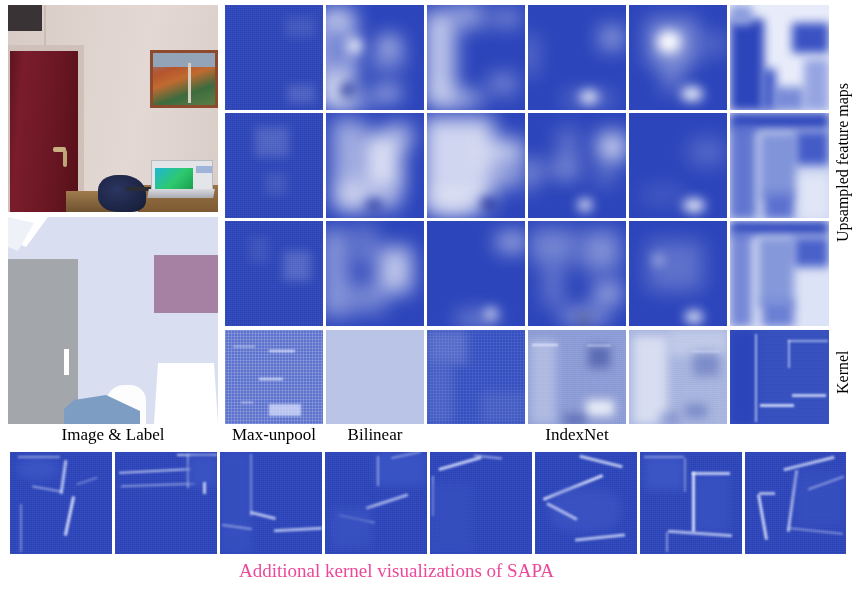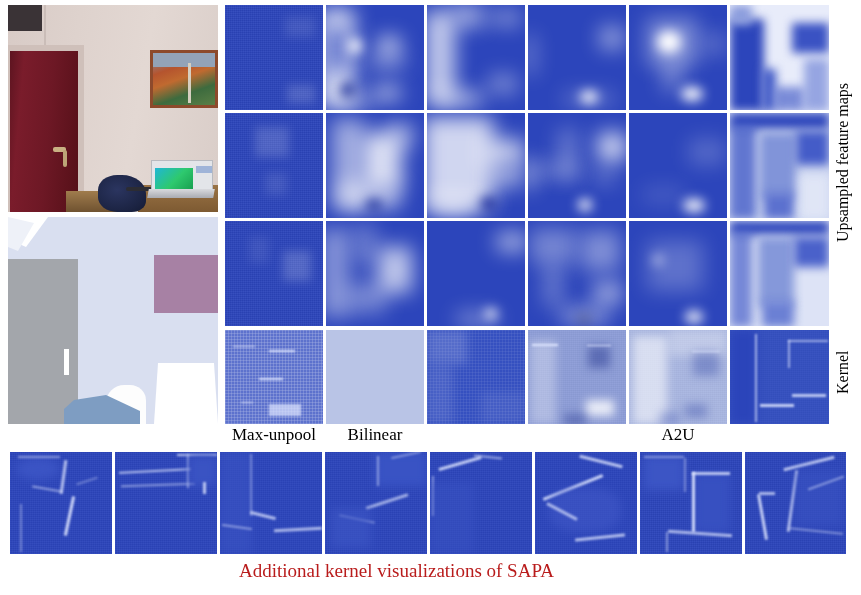--- a/index.html
+++ b/index.html
@@ -72,21 +72,21 @@
   
   .vlabel{position:absolute;font-size:16px;color:#000;white-space:nowrap;
      writing-mode:vertical-rl;transform:rotate(180deg);text-align:center;}
   .vlabel-feat{left:834px;top:5px;height:315px;}
   .vlabel-kern{left:834px;top:325px;height:94px;}
 
   
   .bottom-strip{position:absolute;left:10px;top:452px;width:836px;height:102px;}
   .btile{position:absolute;top:0;height:102px;overflow:hidden;background:#2c45bb;}
   .caption{position:absolute;left:0;top:560px;width:793px;text-align:center;
-     font-size:19px;color:#b91c1c;}
+     font-size:19px;color:#ec4899;}
 
   
   .noise{position:absolute;inset:0;opacity:.28;
      background-image:repeating-linear-gradient(0deg,rgba(255,255,255,.10) 0 1px,rgba(0,0,0,.10) 1px 2px),
                       repeating-linear-gradient(90deg,rgba(255,255,255,.10) 0 1px,rgba(0,0,0,.08) 1px 2px);}
   .fine-grid{position:absolute;inset:0;opacity:.55;
      background-image:repeating-linear-gradient(0deg,rgba(255,255,255,.30) 0 1px,transparent 1px 3px),
                       repeating-linear-gradient(90deg,rgba(255,255,255,.30) 0 1px,transparent 1px 3px);}
   .blob{position:absolute;border-radius:50%;filter:blur(6px);}
   .soft{position:absolute;filter:blur(5px);}
@@ -128,20 +128,21 @@
       <div class="lb-ceil2"></div>
       <div class="lb-door"></div>
       <div class="lb-doorslit"></div>
       <div class="lb-art"></div>
       <div class="lb-deskw"></div>
       <div class="lb-deskw2"></div>
       <div class="lb-chair"></div>
     </div>
   </div>
 
+  <div class="left-label">Image &amp; Label</div>
 
   <div class="grid">
 
     <div class="cell" style="left:0;top:0;width:98px;height:105px;">
       <div class="noise"></div>
       <div class="soft" style="left:60px;top:12px;width:30px;height:20px;background:rgba(255,255,255,.10);"></div>
       <div class="soft" style="left:62px;top:80px;width:28px;height:18px;background:rgba(255,255,255,.16);"></div>
     </div>
     <div class="cell" style="left:0;top:108px;width:98px;height:105px;">
       <div class="noise"></div>
@@ -301,21 +302,21 @@
       <div class="edge" style="left:25px;top:4px;width:2px;height:88px;opacity:.65;"></div>
       <div class="edge" style="left:58px;top:10px;width:40px;height:2px;opacity:.6;"></div>
       <div class="edge" style="left:58px;top:10px;width:2px;height:28px;opacity:.6;"></div>
       <div class="edge" style="left:30px;top:74px;width:34px;height:3px;opacity:.85;"></div>
       <div class="edge" style="left:62px;top:64px;width:34px;height:3px;opacity:.8;"></div>
     </div>
   </div>
 
   <div class="grid-col-label" style="left:225px;width:98px;">Max-unpool</div>
   <div class="grid-col-label" style="left:326px;width:98px;">Bilinear</div>
-  <div class="grid-col-label" style="left:629px;width:98px;">A2U</div>
+  <div class="grid-col-label" style="left:528px;width:98px;">IndexNet</div>
 
   <div class="vlabel vlabel-feat">Upsampled feature maps</div>
   <div class="vlabel vlabel-kern">Kernel</div>
 
   <div class="bottom-strip">
 
     <div class="btile" style="left:0;width:102px;">
       <div class="noise" style="opacity:.22;"></div>
       <div class="soft" style="left:6px;top:6px;width:44px;height:22px;background:#3b54c4;border-radius:50%;"></div>
       <div class="edge" style="left:8px;top:4px;width:42px;height:2px;opacity:.5;"></div>

